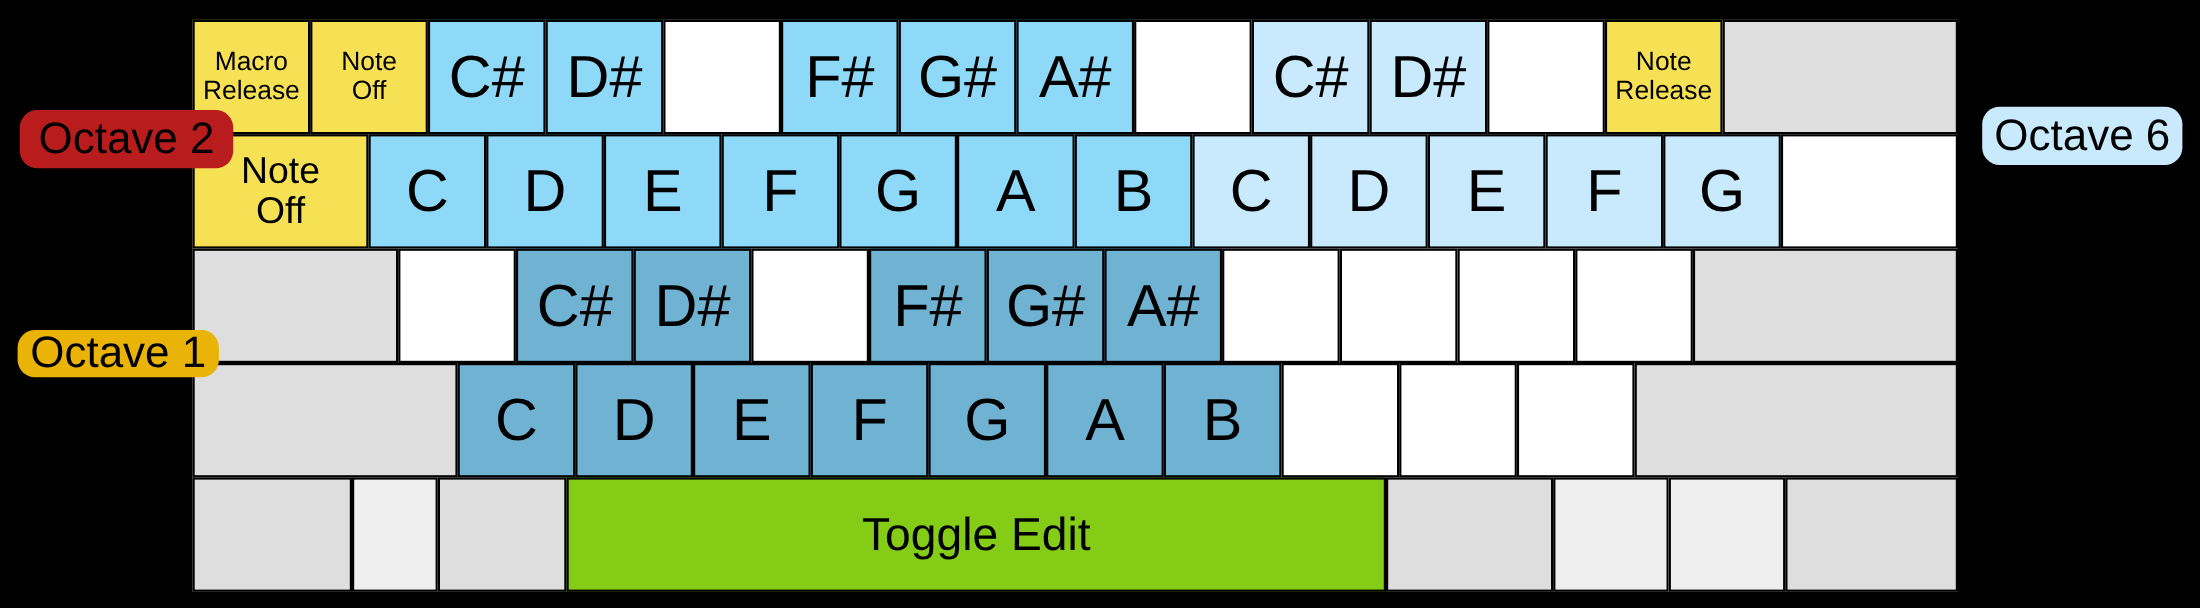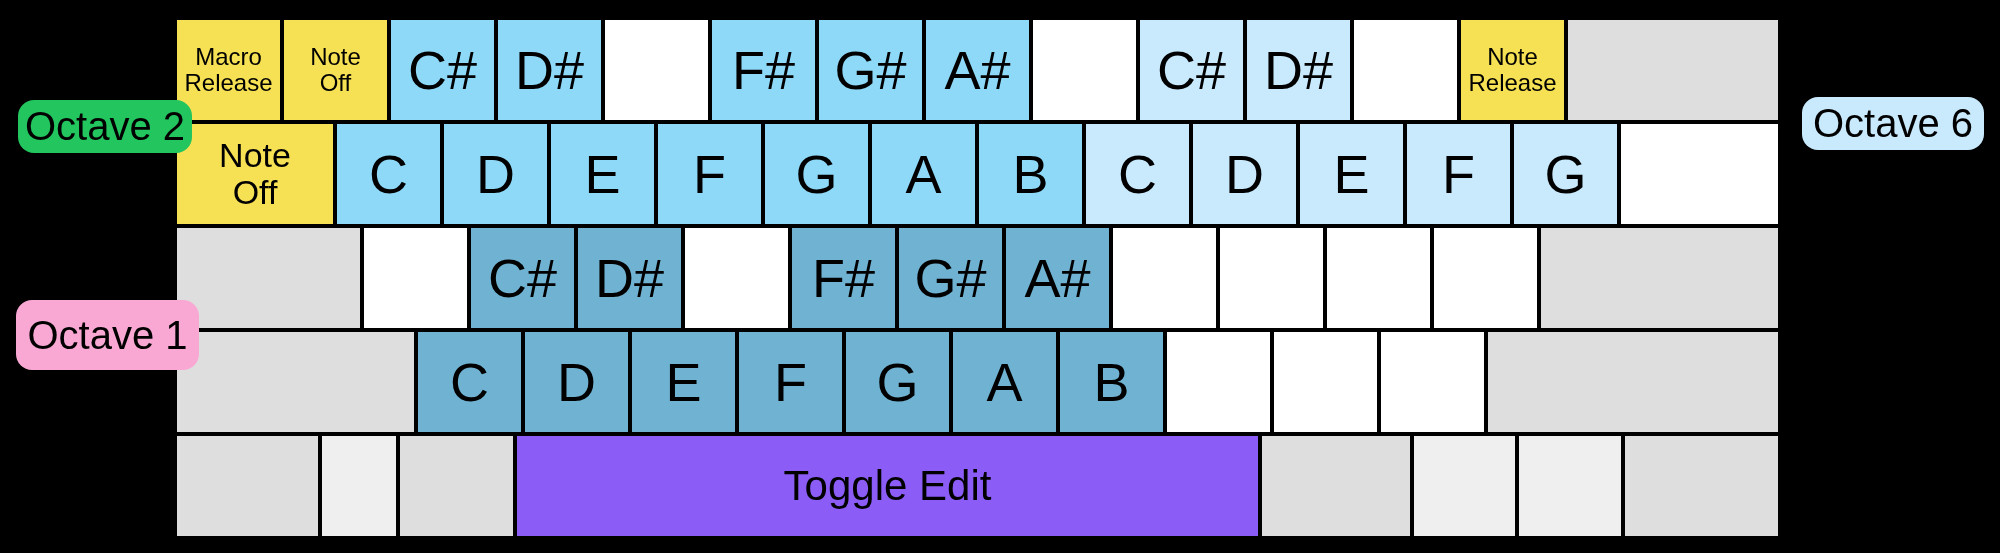--- a/index.html
+++ b/index.html
@@ -92,23 +92,23 @@
         <div class="key f-note" style="width: 107px; height: 104px; background: rgb(111, 178, 210);">B</div>
         <div class="key" style="width: 107px; height: 104px; background: rgb(255, 255, 255);"></div>
         <div class="key" style="width: 107px; height: 104px; background: rgb(255, 255, 255);"></div>
         <div class="key" style="width: 107px; height: 104px; background: rgb(255, 255, 255);"></div>
         <div class="key" style="width: 294px; height: 104px; background: rgb(222, 222, 222);"></div>
       </div>
       <div class="row" style="top: 416px;">
         <div class="key" style="width: 145px; height: 104px; background: rgb(222, 222, 222);"></div>
         <div class="key" style="width: 78px; height: 104px; background: rgb(239, 239, 239);"></div>
         <div class="key" style="width: 117px; height: 104px; background: rgb(222, 222, 222);"></div>
-        <div class="key f-edit" style="width: 745px; height: 104px; background: #8b5cf6;">Toggle Edit</div>
+        <div class="key f-edit" style="width: 745px; height: 104px; background: #84cc16;">Toggle Edit</div>
         <div class="key" style="width: 152px; height: 104px; background: rgb(222, 222, 222);"></div>
         <div class="key" style="width: 105px; height: 104px; background: rgb(239, 239, 239);"></div>
         <div class="key" style="width: 106px; height: 104px; background: rgb(239, 239, 239);"></div>
         <div class="key" style="width: 157px; height: 104px; background: rgb(222, 222, 222);"></div>
       </div>
     </div>
-<div class="pill" style="left: 18px; top: 100px; width: 174px; height: 53px; background: #22c55e;">Octave 2</div>
-    <div class="pill" style="left: 16px; top: 300px; width: 183px; height: 70px; background: #f9a8d4;">Octave 1</div>
+<div class="pill" style="left: 18px; top: 100px; width: 194px; height: 53px; background: #b91c1c;">Octave 2</div>
+    <div class="pill" style="left: 16px; top: 300px; width: 183px; height: 43px; background: #eab308;">Octave 1</div>
     <div class="pill" style="left: 1802px; top: 97px; width: 182px; height: 53px; background: rgb(201, 234, 252);">Octave 6</div>
   </div>
 
 </body></html>

